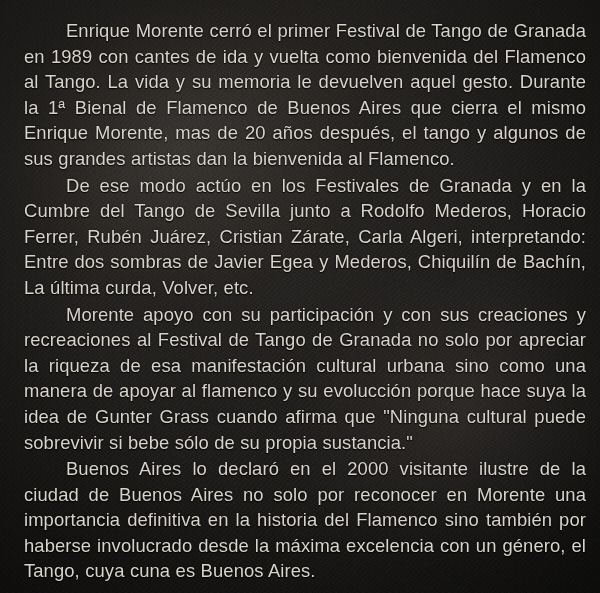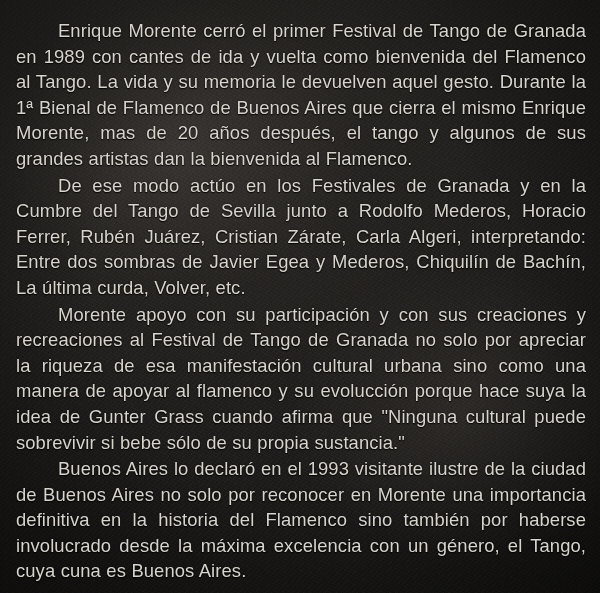--- a/index.html
+++ b/index.html
@@ -44,20 +44,21 @@
     position: absolute;
     inset: 0;
     pointer-events: none;
     background: radial-gradient(ellipse 85% 85% at 50% 48%, rgba(0,0,0,0) 40%, rgba(0,0,0,0.45) 85%, rgba(0,0,0,0.65) 100%);
   }
 
   #text-body {
     position: relative;
     z-index: 2;
     padding: 18px 14px 0 16px;
+    margin-left: 8px;
   }
 
   p.para {
     margin: 0 0 1px 0;
     color: #d8d4cc;
     font-size: 18.4px;
     line-height: 25.6px;
     text-indent: 42px;
     text-align: justify;
     text-shadow: 0 1px 1px rgba(0,0,0,0.85), 0 0 2px rgba(0,0,0,0.6);
@@ -67,16 +68,16 @@
 </style>
 </head>
 <body>
 
 <div id="plaque">
 
   <div id="text-body">
     <p class="para">Enrique Morente cerró el primer Festival de Tango de Granada en 1989 con cantes de ida y vuelta como bienvenida del Flamenco al Tango. La vida y su memoria le devuelven aquel gesto. Durante la 1ª Bienal de Flamenco de Buenos Aires que cierra el mismo Enrique Morente, mas de 20 años después, el tango y algunos de sus grandes artistas dan la bienvenida al Flamenco.</p>
     <p class="para">De ese modo actúo en los Festivales de Granada y en la Cumbre del Tango de Sevilla junto a Rodolfo Mederos, Horacio Ferrer, Rubén Juárez, Cristian Zárate, Carla Algeri, interpretando: Entre dos sombras de Javier Egea y Mederos, Chiquilín de Bachín, La última curda, Volver, etc.</p>
     <p class="para">Morente apoyo con su participación y con sus creaciones y recreaciones al Festival de Tango de Granada no solo por apreciar la riqueza de esa manifestación cultural urbana sino como una manera de apoyar al flamenco y su evolucción porque hace suya la idea de Gunter Grass cuando afirma que "Ninguna cultural puede sobrevivir si bebe sólo de su propia sustancia."</p>
-    <p class="para">Buenos Aires lo declaró en el 1993 visitante ilustre de la ciudad de Buenos Aires no solo por reconocer en Morente una importancia definitiva en la historia del Flamenco sino también por  haberse involucrado desde la máxima excelencia con un género, el Tango, cuya cuna es Buenos Aires.</p>
+    <p class="para">Buenos Aires lo declaró en el 2000 visitante ilustre de la ciudad de Buenos Aires no solo por reconocer en Morente una importancia definitiva en la historia del Flamenco sino también por  haberse involucrado desde la máxima excelencia con un género, el Tango, cuya cuna es Buenos Aires.</p>
   </div>
 
 </div>
 
 </body></html>

